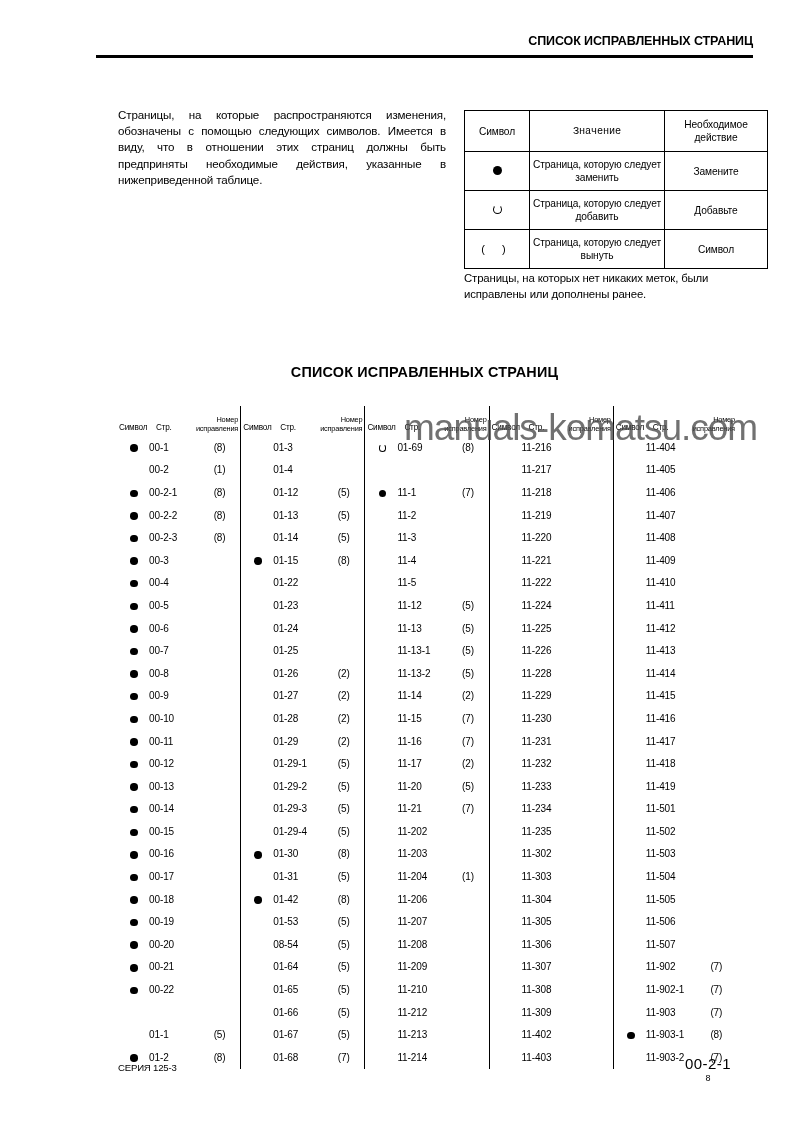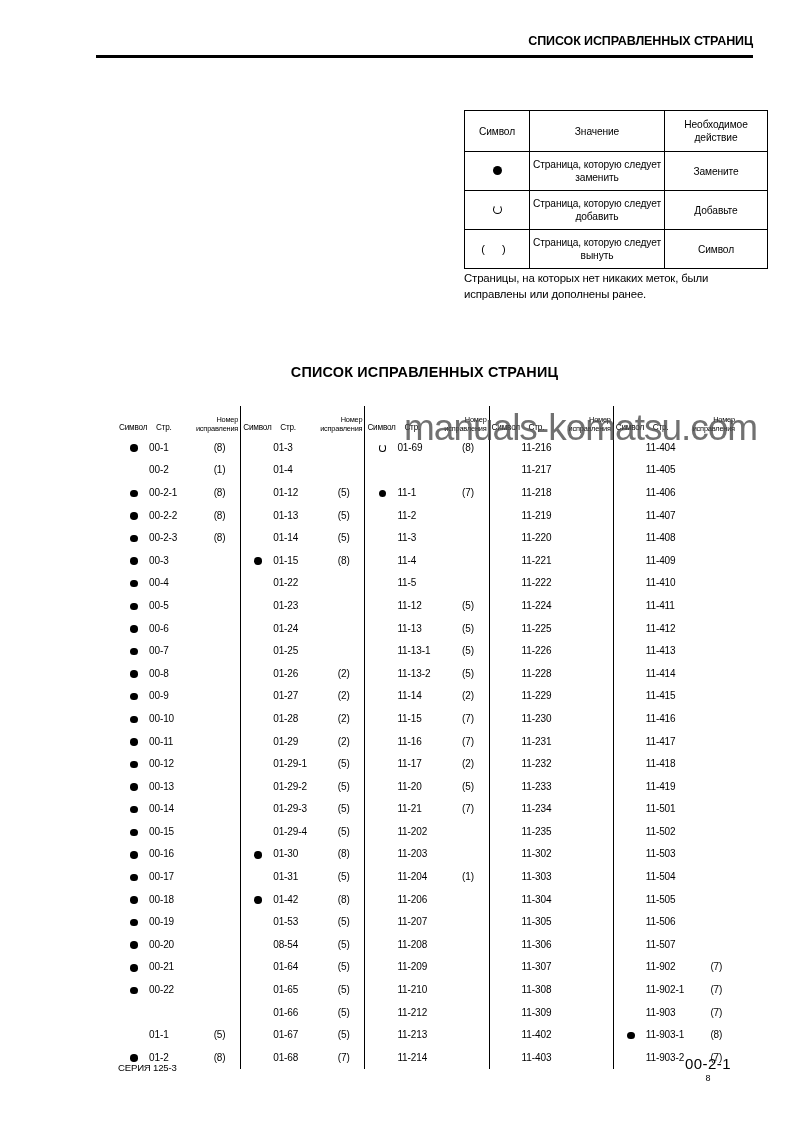--- a/index.html
+++ b/index.html
@@ -72,21 +72,21 @@
     border: 1.2px solid #000;
     font-size: 10.2px;
     font-weight: normal;
     text-align: center;
     vertical-align: middle;
     padding: 4px 2px;
     line-height: 13px;
     letter-spacing: -0.1px;
   }
   .legend-table .col-sym { width: 60px; }
-  .legend-table .col-mean { width: 130px; }
+  .legend-table .col-mean { width: 130px; font-family: Liberation Mono, monospace; }
   .legend-table .col-act { width: 98px; }
   .legend-table tr.head td { height: 32px; }
   .legend-table tr.body td { height: 30px; }
 
   .sym-open {
     display: inline-block;
     width: 9px; height: 9px;
     border: 1.4px solid #000;
     border-radius: 50%;
     border-top-color: transparent;
@@ -255,20 +255,21 @@
 </head>
 <body>
 
 <div class="page">
 
   <div class="page-header">
     <div class="page-header-title">СПИСОК ИСПРАВЛЕННЫХ СТРАНИЦ</div>
   </div>
   <div class="header-rule"></div>
 
+  <div class="intro-text">Страницы, на которые распространяются изменения, обозначены с помощью следующих символов. Имеется в виду, что в отношении этих страниц должны быть предприняты необходимые действия, указанные в нижеприведенной таблице.</div>
 
   <table class="legend-table">
     <tbody>
       <tr class="head">
         <td class="col-sym">Символ</td>
         <td class="col-mean">Значение</td>
         <td class="col-act">Необходимое действие</td>
       </tr>
       <tr class="body">
         <td><span class="sym-filled"></span></td>

